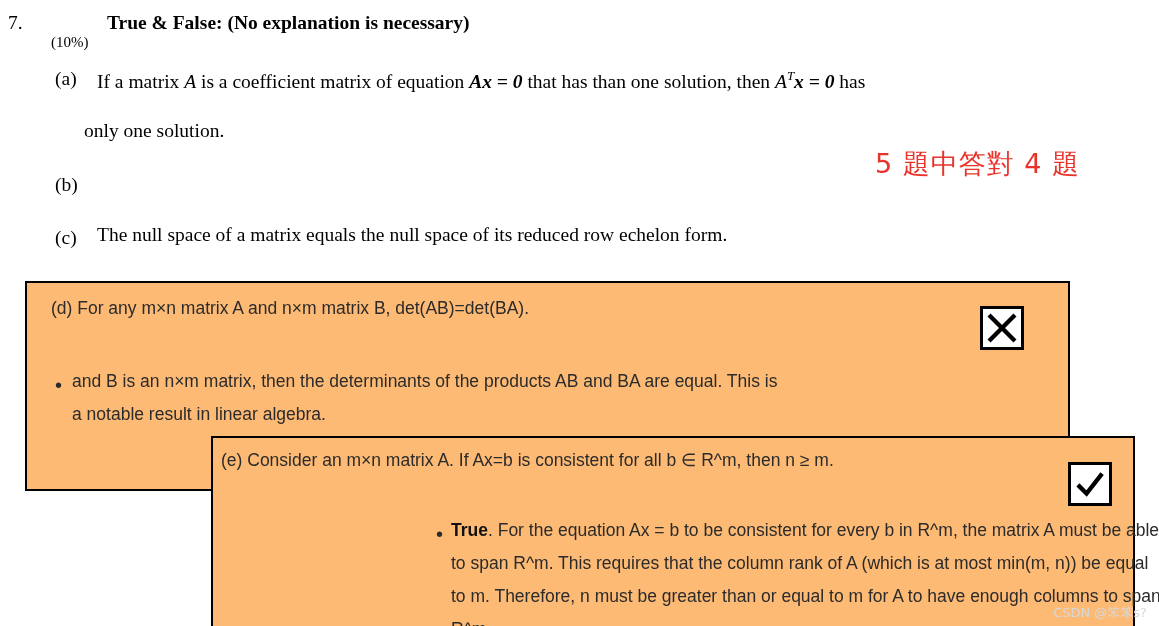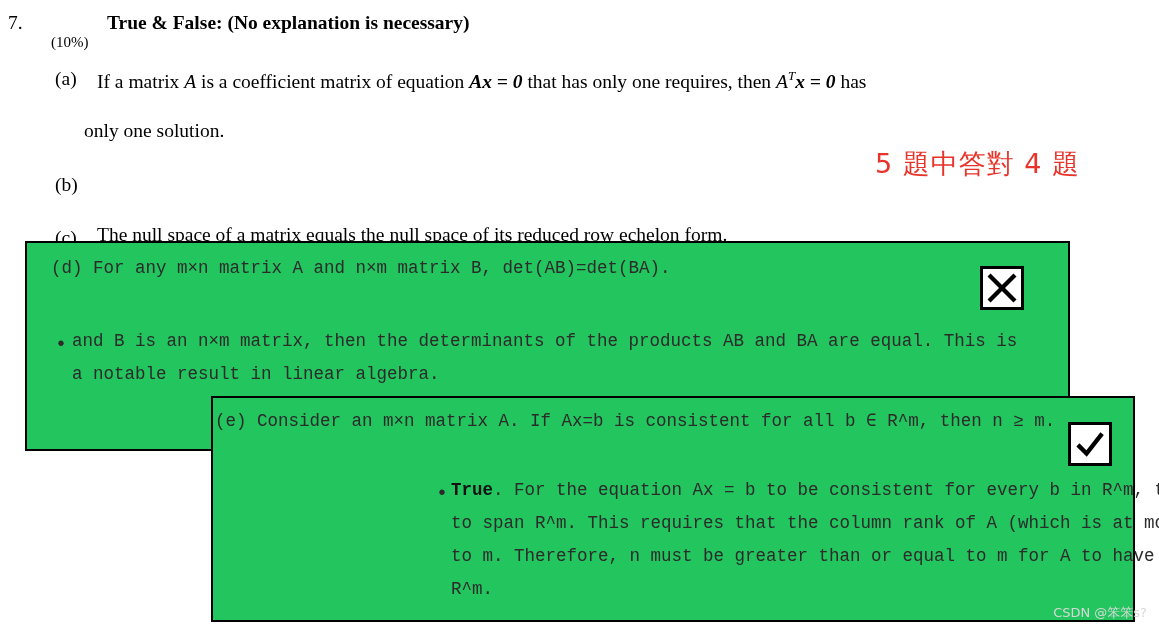--- a/index.html
+++ b/index.html
@@ -73,25 +73,26 @@
     font-family: "DejaVu Sans", sans-serif;
     font-size: 27px;
     letter-spacing: 1px;
     white-space: nowrap;
     margin-left: 34px;
   }
 
   
   .card {
     position: absolute;
-    background: #22c55e;
+    background: #fdba74;
     border: 2.5px solid #000000;
     box-sizing: border-box;
-    font-family: Liberation Mono, monospace;
+    font-family: Liberation Sans, sans-serif;
     color: #1f1f1f;
+    margin-top: 40px;
   }
   #card-d {
     left: 25px;
     top: 241px;
     width: 1045px;
     height: 210px;
     z-index: 5;
   }
   #card-e {
     left: 211px;
@@ -103,21 +104,21 @@
 
   .card-stmt {
     position: absolute;
     left: 24px;
     top: 15px;
     font-size: 17.5px;
     color: #2b2b2b;
     white-space: nowrap;
   }
   #card-e .card-stmt {
-    left: 2px;
+    left: 8px;
     top: 12px;
   }
 
   .mark-box {
     position: absolute;
     width: 44px;
     height: 44px;
     border: 3px solid #000;
     box-sizing: border-box;
     background: #fff;
@@ -187,21 +188,21 @@
 <body>
 
 <div id="exam-doc">
 
   <span class="q-num">7.</span>
   <span class="q-pct">(10%)</span>
   <span class="q-title">True &amp; False: (No explanation is necessary)</span>
 
   <span class="item-label" style="left:55px; top:68px;">(a)</span>
   <span class="item-text" style="left:97px; top:68px;">
-    <span>If a matrix </span><span class="mathvar">A</span><span> is a coefficient matrix of equation </span><span class="mathvar mathbold">Ax = 0</span><span> that has only one requires, then </span><span class="mathvar">A</span><span class="sup-t">T</span><span class="mathvar mathbold">x = 0</span><span> has</span>
+    <span>If a matrix </span><span class="mathvar">A</span><span> is a coefficient matrix of equation </span><span class="mathvar mathbold">Ax = 0</span><span> that has than one solution, then </span><span class="mathvar">A</span><span class="sup-t">T</span><span class="mathvar mathbold">x = 0</span><span> has</span>
   </span>
   <span class="item-text" style="left:84px; top:120px;">only one solution.</span>
 
   <span class="item-label" style="left:55px; top:174px;">(b)</span>
 
   <span class="item-label" style="left:55px; top:227px;">(c)</span>
   <span class="item-text" style="left:97px; top:224px;">The null space of a matrix equals the null space of its reduced row echelon form.</span>
 
   <div id="red-note">5 題中答對 4 題</div>
 </div>

